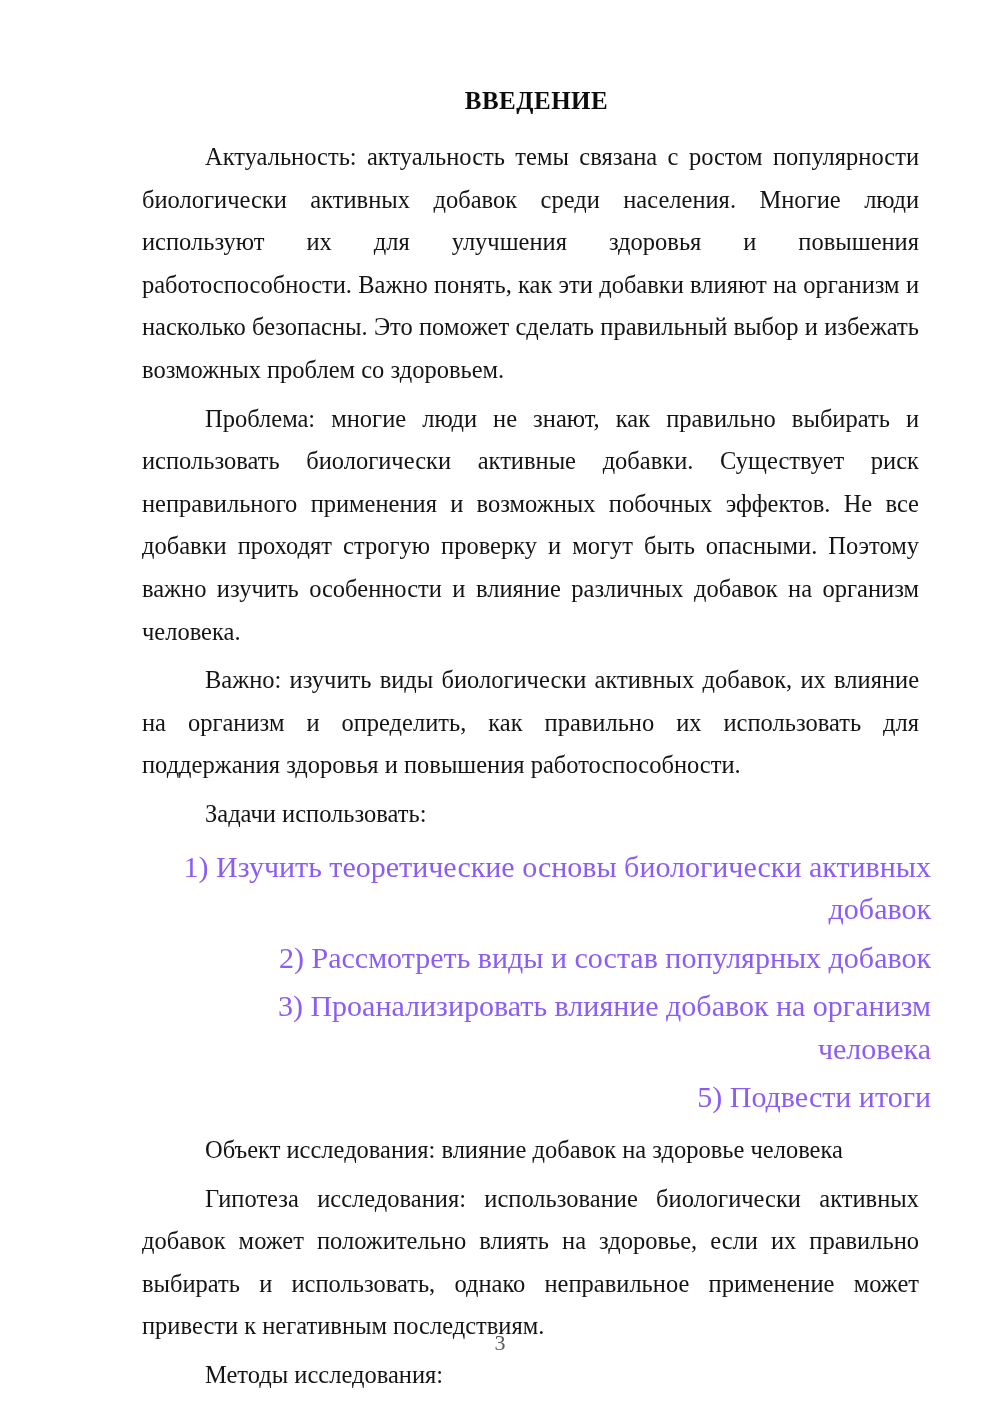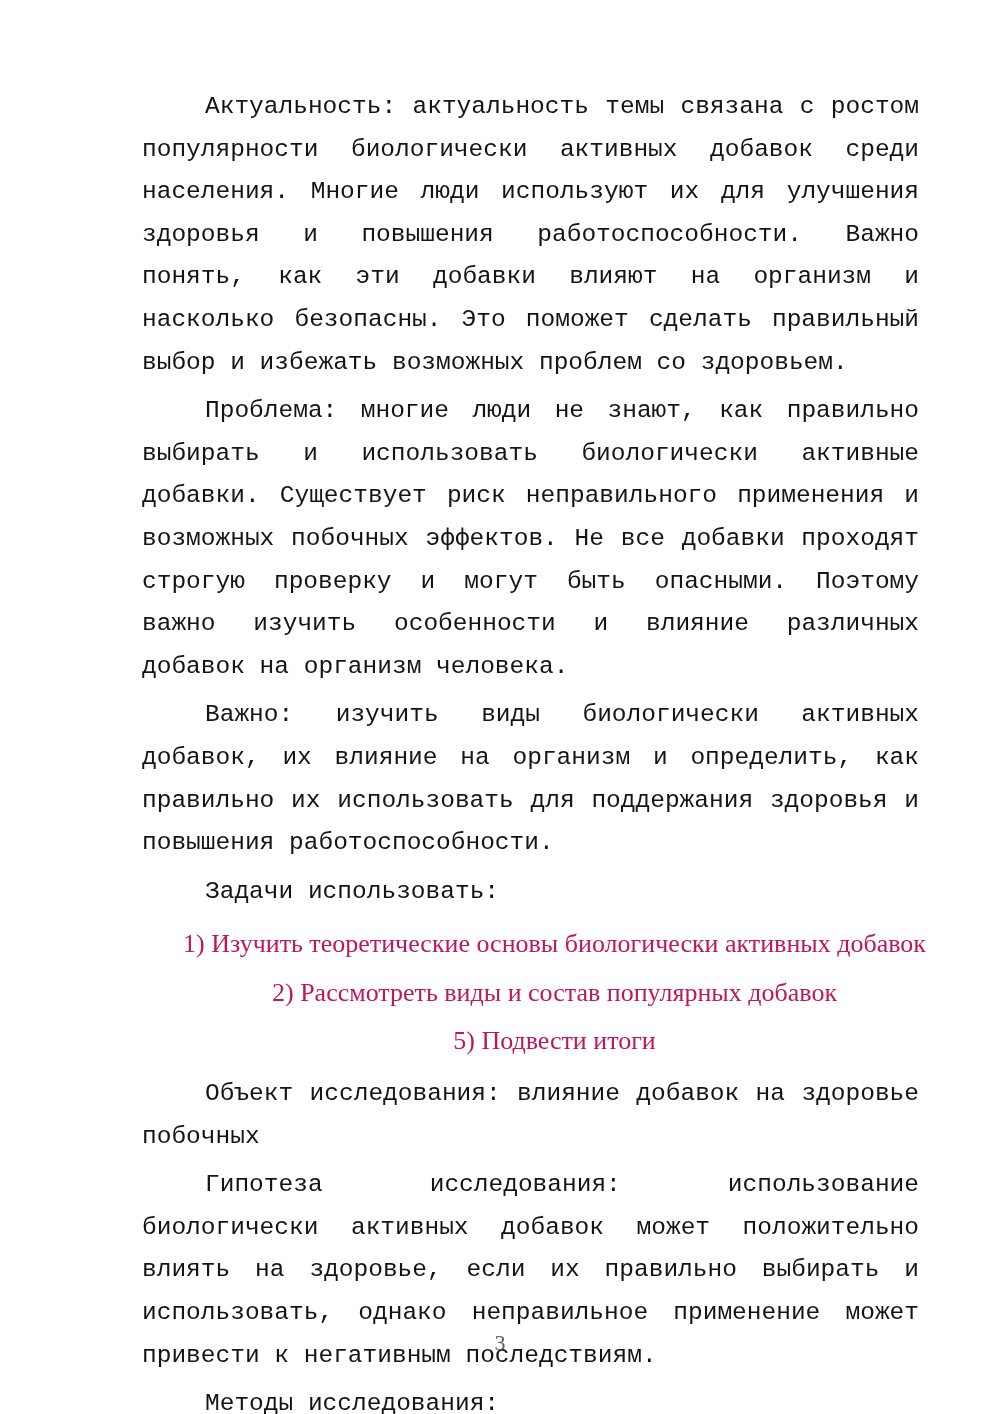--- a/index.html
+++ b/index.html
@@ -36,73 +36,74 @@
   }
   .para {
     font-size: 24.5px;
     line-height: 42.6px;
     text-align: justify;
     text-justify: inter-word;
     text-indent: 63px;
     margin: 0 12px 6px 0;
     color: #141414;
     hyphens: none;
-    font-family: Liberation Mono, monospace;
   }
   
   .list-line {
-    font-size: 26px;
+    font-size: 30px;
     line-height: 42.6px;
-    text-align: center;
+    text-align: right;
     margin: 0 0 6px 0;
     padding-left: 36px;
     text-indent: 0;
-    color: #be185d;
+    color: #8b5cf6;
   }
   .spacer-xs { height: 4px; }
   .page-number {
     position: absolute;
     left: 0;
     right: 0;
     top: 1330px;
     text-align: center;
     font-size: 22px;
     color: #5a5a5a;
     font-family: "Liberation Serif", "DejaVu Serif", serif;
   }
 </style>
 </head>
 <body>
 
 <div class="page">
 
   <div class="content">
 
+    <h1 class="doc-heading">ВВЕДЕНИЕ</h1>
 
     <p class="para">Актуальность: актуальность темы связана с ростом популярности биологически активных добавок среди населения. Многие люди используют их для улучшения здоровья и повышения работоспособности. Важно понять, как эти добавки влияют на организм и насколько безопасны. Это поможет сделать правильный выбор и избежать возможных проблем со здоровьем.</p>
 
     <p class="para">Проблема: многие люди не знают, как правильно выбирать и использовать биологически активные добавки. Существует риск неправильного применения и возможных побочных эффектов. Не все добавки проходят строгую проверку и могут быть опасными. Поэтому важно изучить особенности и влияние различных добавок на организм человека.</p>
 
     <p class="para">Важно: изучить виды биологически активных добавок, их влияние на организм и определить, как правильно их использовать для поддержания здоровья и повышения работоспособности.</p>
 
     <p class="para">Задачи использовать:</p>
 
     <div class="spacer-xs"></div>
 
     <p class="list-line">1) Изучить теоретические основы биологически активных добавок</p>
 
     <p class="list-line">2) Рассмотреть виды и состав популярных добавок</p>
 
+    <p class="list-line">3) Проанализировать влияние добавок на организм человека</p>
 
 
     <p class="list-line">5) Подвести итоги</p>
 
     <div class="spacer-xs"></div>
 
-    <p class="para">Объект исследования: влияние добавок на здоровье побочных</p>
+    <p class="para">Объект исследования: влияние добавок на здоровье человека</p>
 
 
     <p class="para">Гипотеза исследования: использование биологически активных добавок может положительно влиять на здоровье, если их правильно выбирать и использовать, однако неправильное применение может привести к негативным последствиям.</p>
 
     <p class="para">Методы исследования:</p>
 
   </div>
 
   <div class="page-number">3</div>
 

